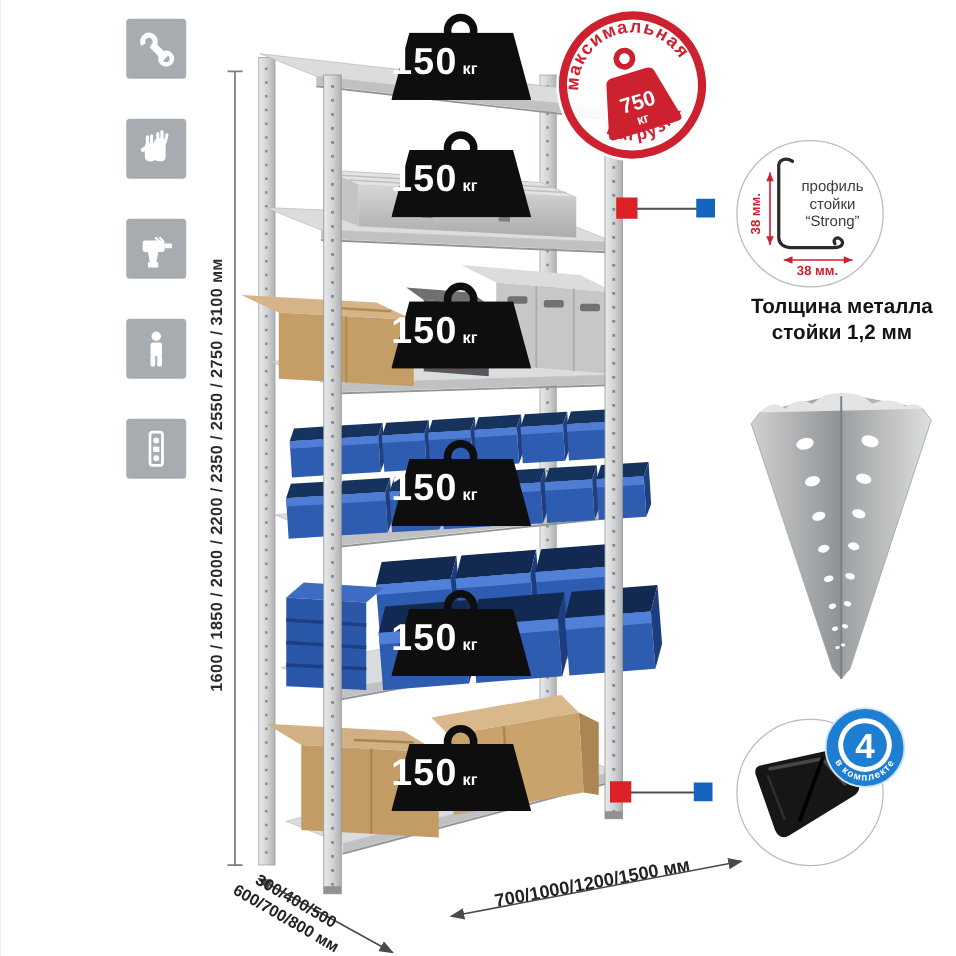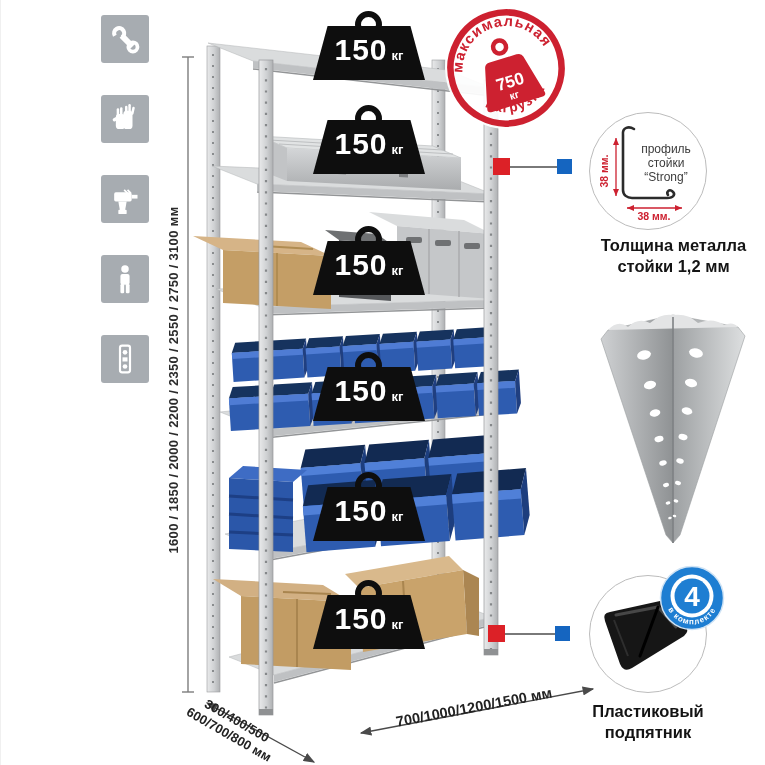--- a/index.html
+++ b/index.html
@@ -10,21 +10,21 @@
 
   
   .tool-icon{position:absolute;left:100px;width:48px;height:48px;background:#a7acb1;border-radius:3px;
              display:flex;align-items:center;justify-content:center;}
 
   
   .weight{position:absolute;left:312px;width:112px;height:54px;z-index:4;}
   .weight .ring{position:absolute;left:50%;top:-15px;width:15px;height:15px;margin-left:-14px;
                 border:6px solid #0e0e0e;border-radius:50%;background:transparent;}
   .weight .body{position:absolute;inset:0;background:#0e0e0e;clip-path:polygon(13% 0,87% 0,100% 100%,0 100%);}
-  .weight .txt{position:relative;z-index:1;display:flex;align-items:baseline;justify-content:center;
+  .weight .txt{position:relative;z-index:1;display:flex;align-items:baseline;
                padding-top:9px;color:#fff;font-weight:bold;}
   .weight .num{font-size:30px;letter-spacing:1px;line-height:1;}
   .weight .unit{font-size:13px;margin-left:4px;}
 
   
   .dim-v{position:absolute;left:-8px;top:370px;width:365px;height:20px;transform:rotate(-90deg);
          font-size:13px;font-weight:bold;color:#2b2b2b;text-align:center;letter-spacing:.3px;z-index:3;}
   .dim-depth{position:absolute;left:152px;top:712px;width:160px;transform:rotate(30deg);
              font-size:13px;font-weight:bold;color:#222;text-align:center;line-height:1.2;z-index:3;}
   .dim-width{position:absolute;left:343px;top:699px;width:260px;transform:rotate(-10.7deg);
@@ -402,18 +402,14 @@
       <circle cx="33" cy="33" r="31.5" fill="#1e7ed2" stroke="#cfe3f5" stroke-width="1.5"></circle>
       <circle cx="33" cy="31" r="21.5" fill="#ffffff"></circle>
       <circle cx="33" cy="31" r="17.5" fill="#1e7ed2"></circle>
       <text x="33" y="41" text-anchor="middle" font-size="28" font-weight="bold" fill="#fff" font-family="Liberation Sans, sans-serif">4</text>
       <path id="badgeArc" d="M 7 38 A 26.5 26.5 0 0 0 59 38" fill="none"></path>
       <text font-size="8" font-weight="bold" fill="#fff" letter-spacing="1" font-family="Liberation Sans, sans-serif">
         <textPath href="#badgeArc" startOffset="50%" text-anchor="middle">в комплекте</textPath>
       </text>
     </svg>
   </div>
-  <div class="caption" style="left:572px;top:701px;width:150px">
-    <div>Пластиковый</div>
-    <div>подпятник</div>
-  </div>
 
 </div>
 
 </body></html>

